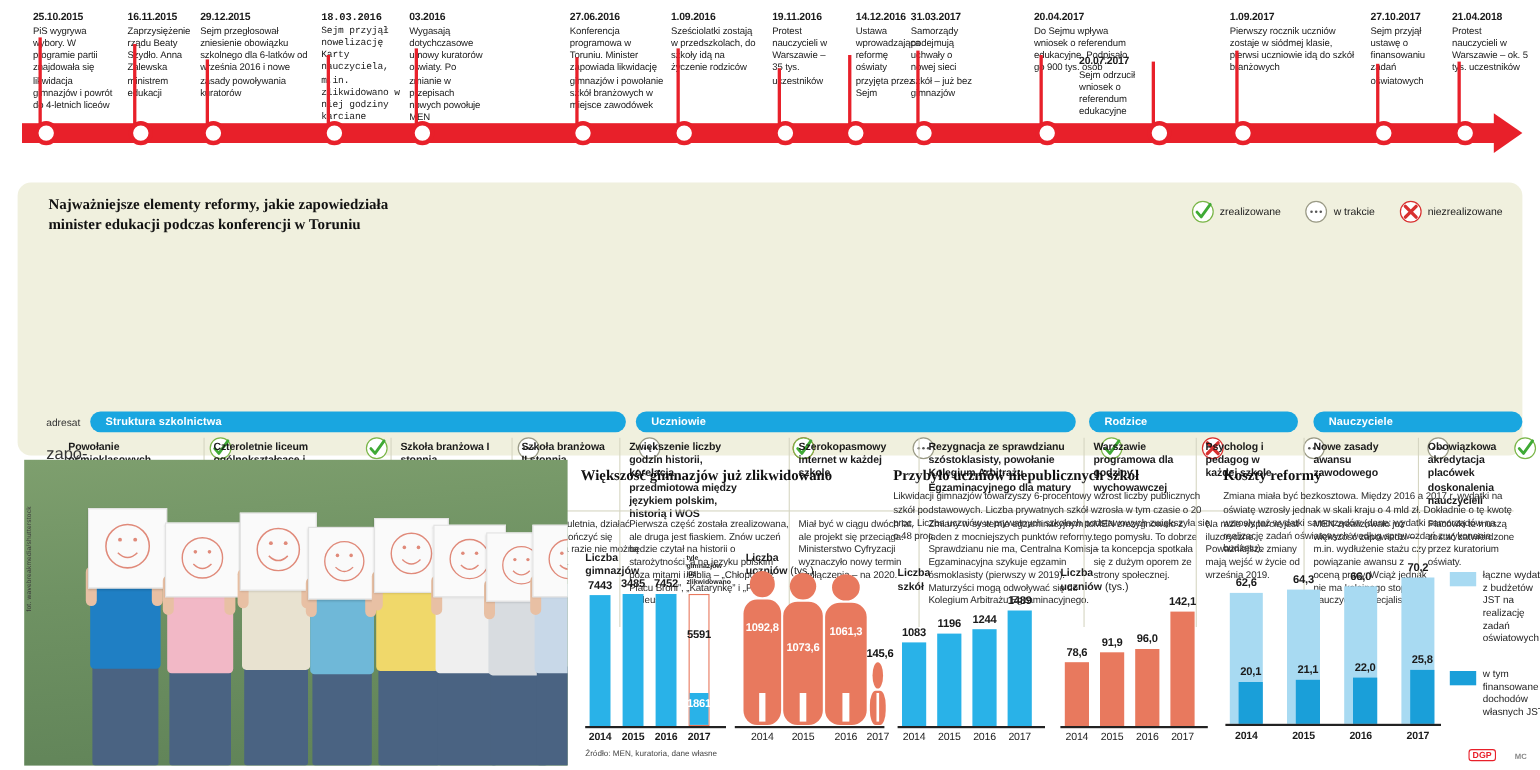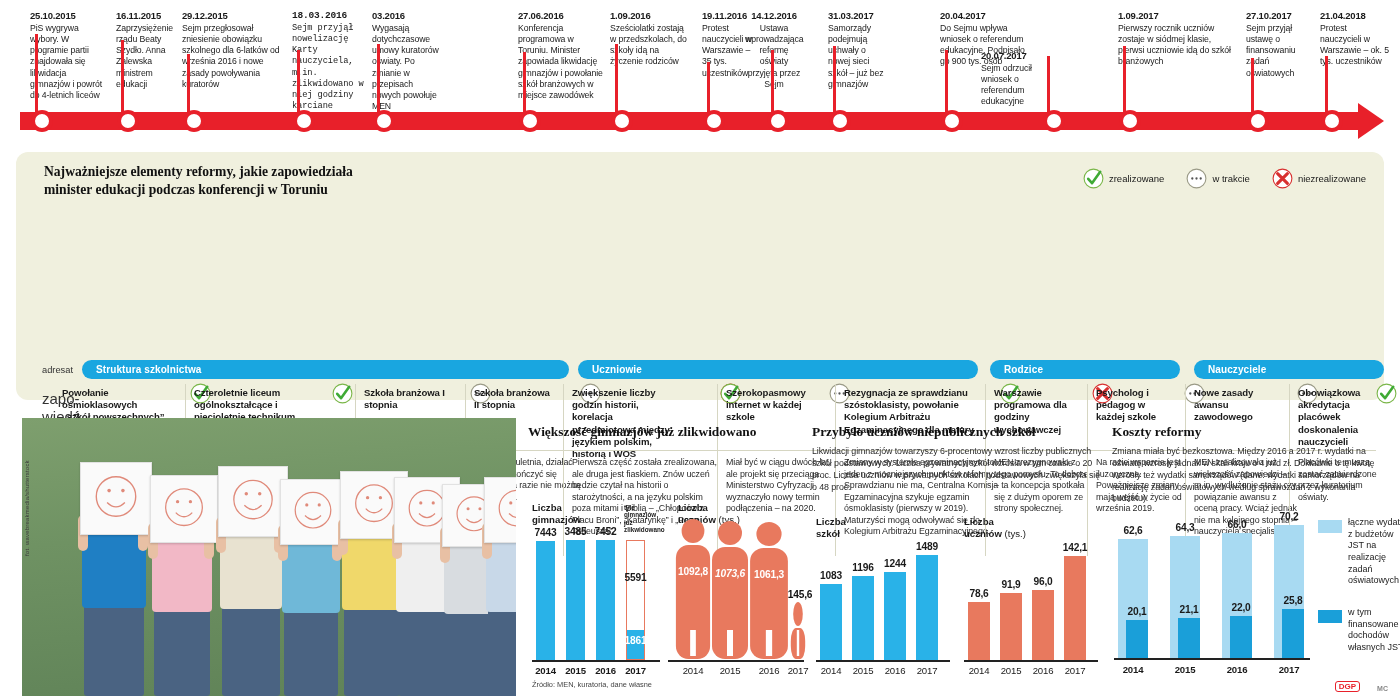--- a/index.html
+++ b/index.html
@@ -33,21 +33,21 @@
     position: absolute; width: 2.5px; background: #e8202a; left: 5px;
   }
   .tl-dot {
     position: absolute; width: 22px; height: 22px; border-radius: 50%;
     background: #ffffff; border: 4.5px solid #e8202a;
     top: 110px; margin-left: -5px;
   }
 
   
   .panel {
-    position: absolute; left: 16px; top: 152px;
+    position: absolute; left: 16px; top: 166px;
     width: 1368px; height: 248px;
     background: #f0f0de;
     border-radius: 12px;
   }
   .panel-title {
     position: absolute; left: 28px; top: 11px;
     font-family: "Liberation Serif", serif;
     font-weight: bold; font-size: 13.6px; line-height: 1.34;
     color: #111;
   }
@@ -167,21 +167,21 @@
                    <div class="tl-text">Konferencja programowa w Toruniu. Minister zapowiada likwidację gimnazjów i powołanie szkół branżowych w miejsce zawodówek</div>
       </div>
       <div class="tl-item" style="left: 610px; width: 82px;">
         <div class="tl-date">1.09.2016</div>
                    <div class="tl-text">Sześciolatki zostają w przedszkolach, do szkoły idą na życzenie rodziców</div>
       </div>
       <div class="tl-item" style="left: 702px; width: 58px;">
         <div class="tl-date">19.11.2016</div>
                    <div class="tl-text">Protest nauczycieli w Warszawie – 35 tys. uczestników</div>
       </div>
-      <div class="tl-item" style="left: 745px; width: 58px; text-align: center;">
+      <div class="tl-item" style="left: 778px; width: 58px;">
         <div class="tl-date">14.12.2016</div>
                    <div class="tl-text">Ustawa wprowadzająca reformę oświaty przyjęta przez Sejm</div>
       </div>
       <div class="tl-item" style="left: 828px; width: 58px;">
         <div class="tl-date">31.03.2017</div>
                    <div class="tl-text">Samorządy podejmują uchwały o nowej sieci szkół – już bez gimnazjów</div>
       </div>
       <div class="tl-item" style="left: 940px; width: 92px;">
         <div class="tl-date">20.04.2017</div>
                    <div class="tl-text">Do Sejmu wpływa wniosek o referendum edukacyjne. Podpisało go 900 tys. osób</div>
@@ -555,21 +555,21 @@
             <rect x="2" y="27" width="36" height="114" rx="13" fill="#e8795e"></rect>
             <rect x="17" y="112" width="6" height="26" fill="#fff"></rect>
           </svg></div>
         <div class="bar-val" style="left: 140px; top: 142px; width: 50px; color: rgb(255, 255, 255);">1092,8</div>
         <div class="xlab" style="left: 138px; top: 241px; width: 54px; font-weight: normal;">2014</div>
         <div style="position: absolute; left: 182px; top: 96px; width: 40px; height: 140px;"><svg width="40" height="140" viewBox="0 0 40 140" preserveAspectRatio="none">
             <circle cx="20" cy="13" r="12" fill="#e8795e"></circle>
             <rect x="2" y="27" width="36" height="112" rx="13" fill="#e8795e"></rect>
             <rect x="17" y="110" width="6" height="26" fill="#fff"></rect>
           </svg></div>
-        <div class="bar-val" style="left: 176px; top: 144px; width: 52px; color: rgb(255, 255, 255); font-style: italic;">1073,6</div>
+        <div class="bar-val" style="left: 176px; top: 160px; width: 52px; color: rgb(255, 255, 255);">1073,6</div>
         <div class="xlab" style="left: 174px; top: 241px; width: 56px; font-weight: normal;">2015</div>
         <div style="position: absolute; left: 220px; top: 97px; width: 42px; height: 139px;"><svg width="42" height="139" viewBox="0 0 40 139" preserveAspectRatio="none">
             <circle cx="20" cy="13" r="12" fill="#e8795e"></circle>
             <rect x="2" y="27" width="36" height="111" rx="13" fill="#e8795e"></rect>
             <rect x="17" y="109" width="6" height="26" fill="#fff"></rect>
           </svg></div>
         <div class="bar-val" style="left: 214px; top: 145px; width: 54px; color: rgb(255, 255, 255);">1061,3</div>
         <div class="xlab" style="left: 212px; top: 241px; width: 58px; font-weight: normal;">2016</div>
         <div style="position: absolute; left: 262px; top: 177px; width: 16px; height: 59px;"><svg width="16" height="59" viewBox="0 0 40 59" preserveAspectRatio="none">
             <circle cx="20" cy="13" r="12" fill="#e8795e"></circle>

